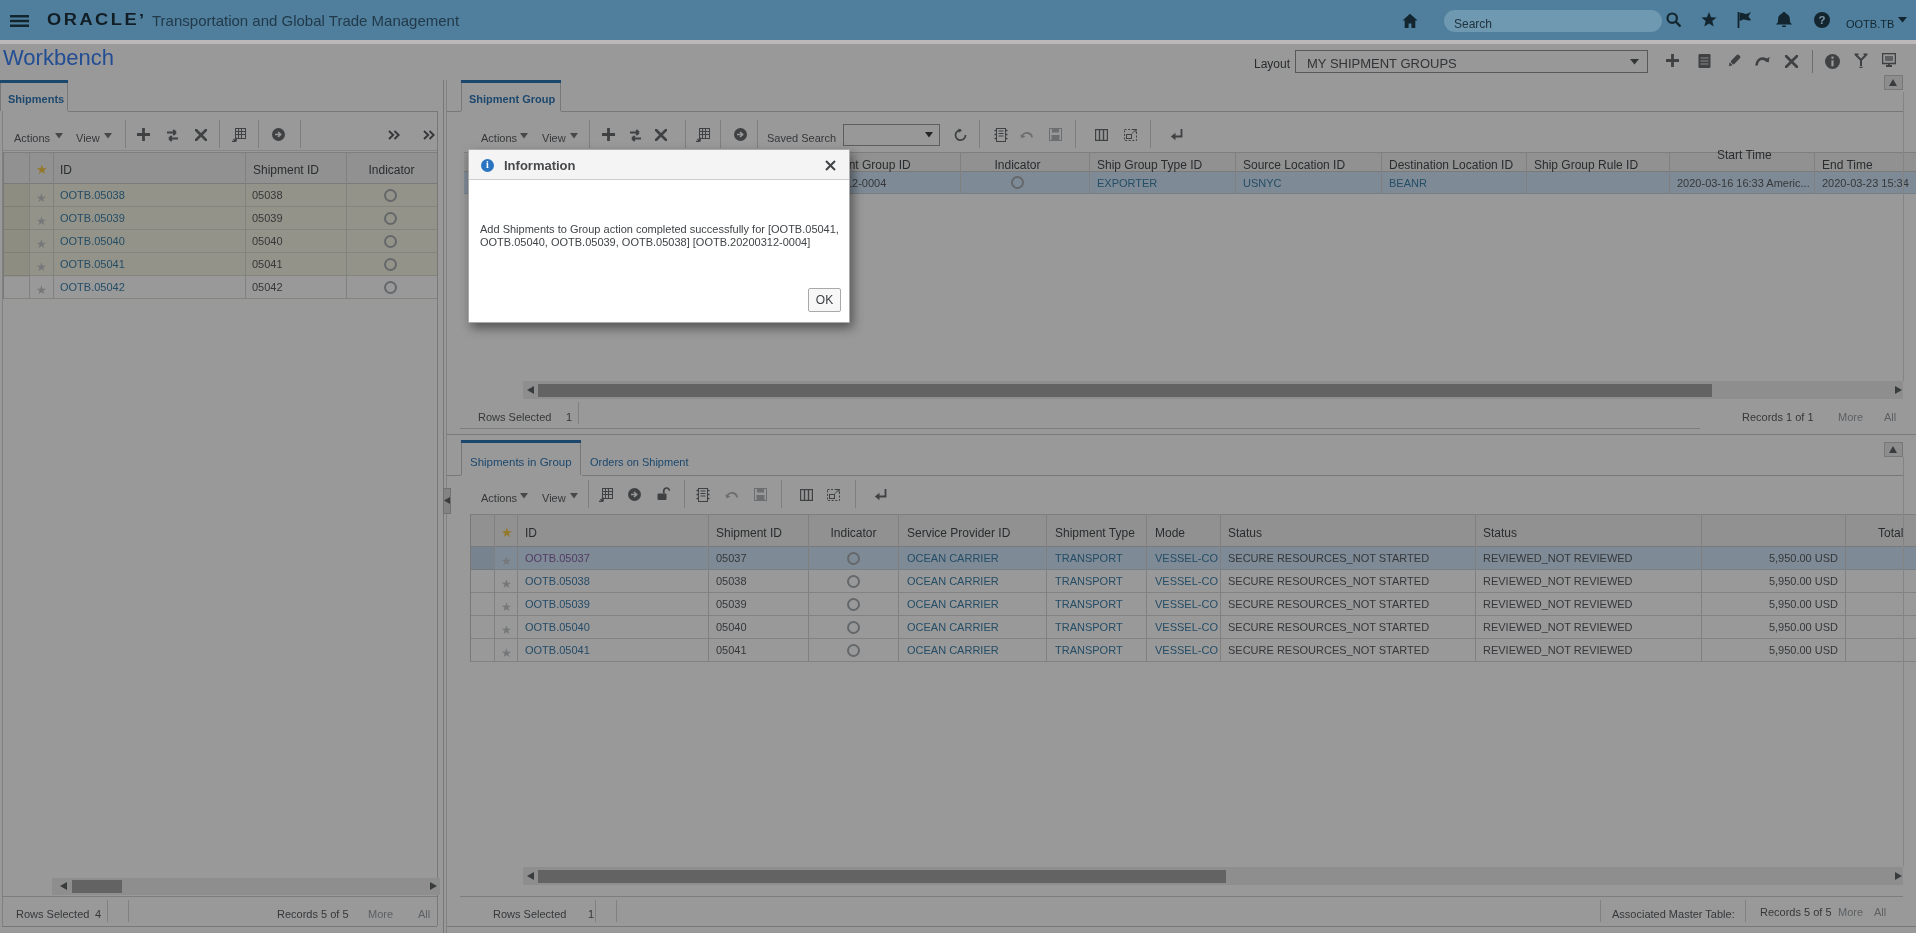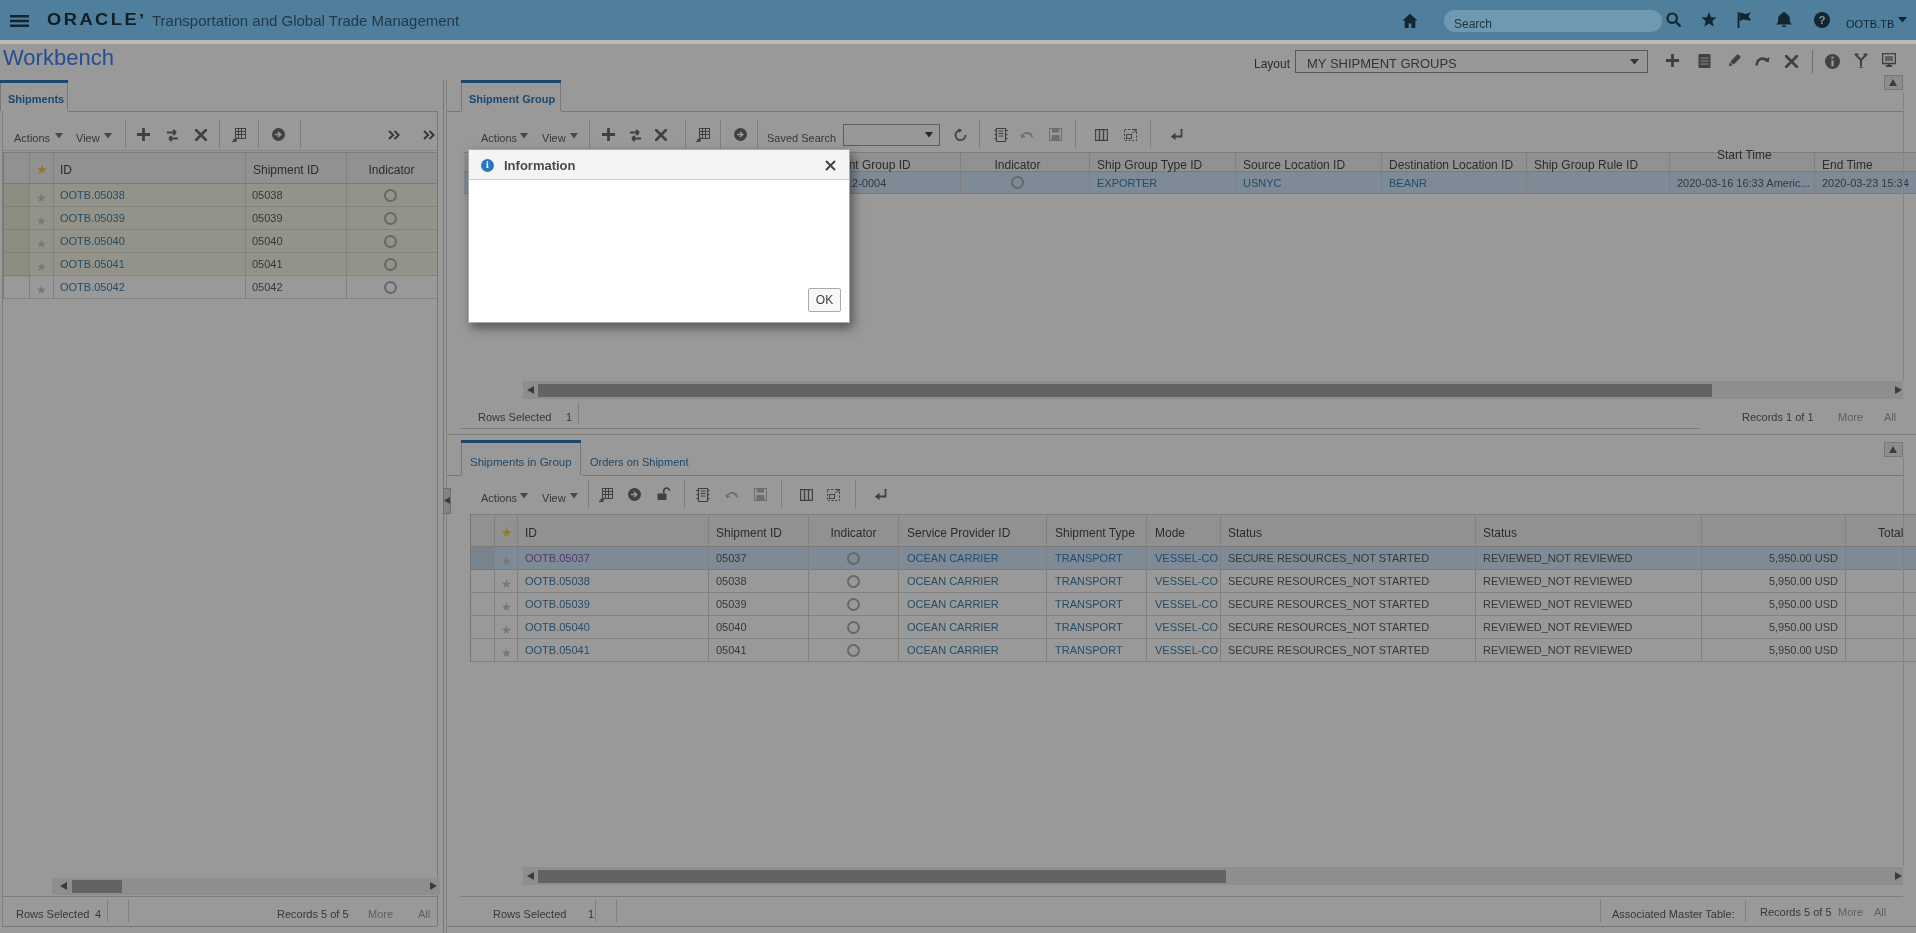--- a/index.html
+++ b/index.html
@@ -481,13 +481,14 @@
 <div class="abs" style="left:0;top:40px;width:1916px;height:893px;background:rgba(0,0,0,0.40);z-index:50"></div>
 <div class="abs" style="left:0;top:40px;width:1916px;height:4px;background:rgba(255,242,246,0.35);z-index:51"></div>
 <div class="abs" style="left:468px;top:149px;width:382px;height:174px;background:#fff;z-index:60;box-shadow:3px 5px 10px rgba(0,0,0,0.45);border:1px solid #aaa">
 <div class="abs" style="left:0;top:0;width:100%;height:30px;background:#f4f4f4;border-bottom:1px solid #cccccc"></div>
 <div class="abs" style="left:12px;top:9px;width:13px;height:13px;border-radius:50%;background:#2b74c2"></div>
 <div class="abs" style="left:12px;top:9px;width:13px;text-align:center;font-size:10px;font-weight:bold;color:#fff;font-family:'Liberation Serif',serif">i</div>
 <div class="abs" style="left:35px;top:8px;font-size:13px;font-weight:bold;color:#47494c">Information</div>
 <svg class="abs" style="left:356px;top:10px;" width="11" height="11" viewBox="0 0 11 11" fill="none" stroke="none">
       <path d="M1 1l9 9M10 1l-9 9" stroke="#3f4346" stroke-width="2"></path>
     </svg>
+<div class="abs" style="left:11px;top:73px;font-size:11px;line-height:12.5px;color:#404447">Add Shipments to Group action completed successfully for [OOTB.05041,<br>OOTB.05040, OOTB.05039, OOTB.05038] [OOTB.20200312-0004]</div>
 <div class="abs" style="left:339px;top:138px;width:33px;height:24px;background:#f7f7f7;border:1px solid #a9a9a9;border-radius:2px;text-align:center;font-size:12px;line-height:22px;color:#3c4043">OK</div>
 </div>
 </body></html>

